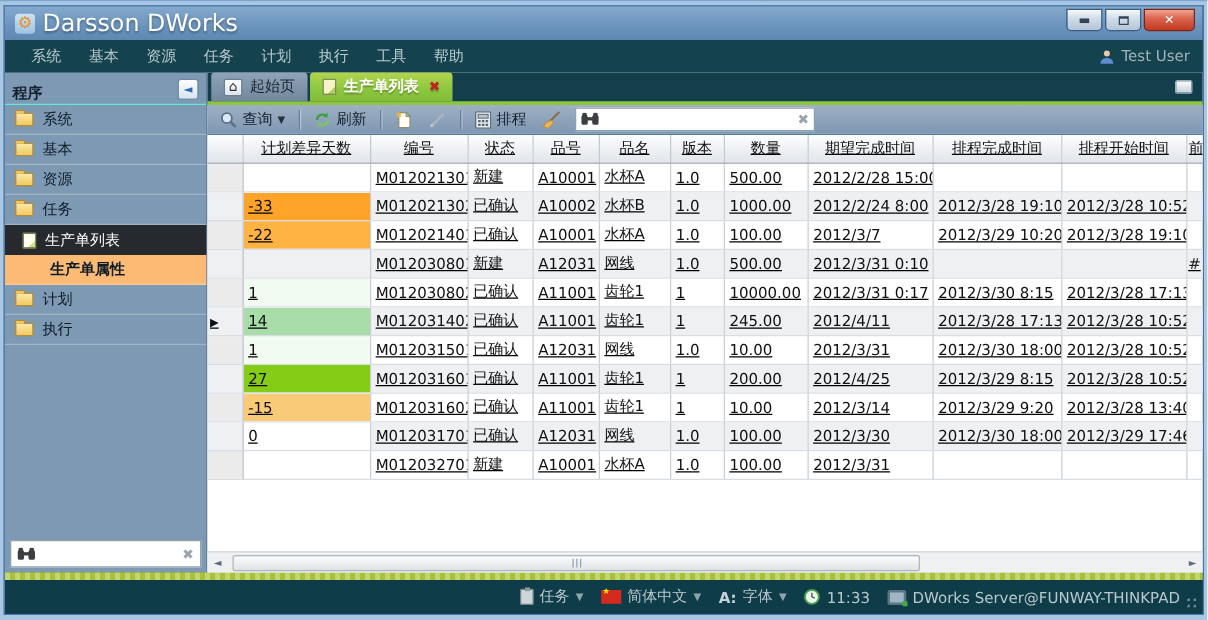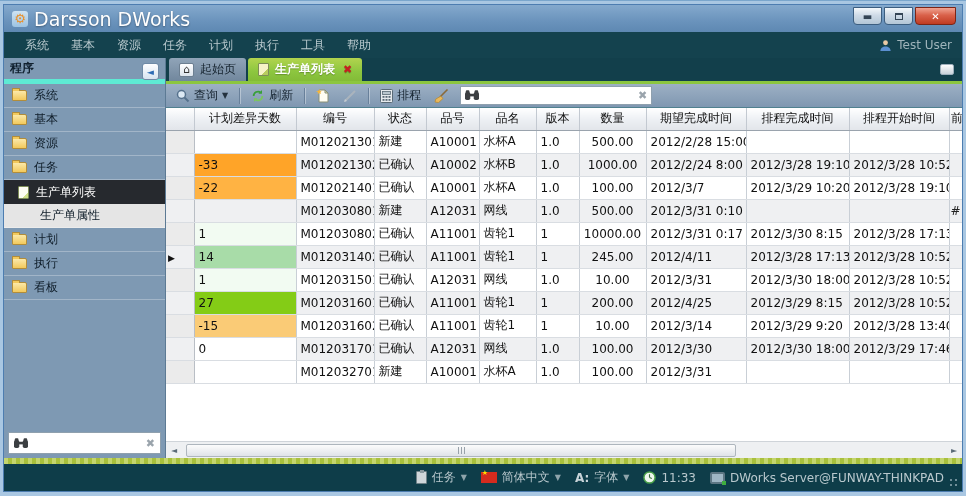--- a/index.html
+++ b/index.html
@@ -31,31 +31,31 @@
              padding:0 10px; color:#b9c9ce; }
   .menu-item { padding:4px 11px; cursor:default; }
   .menu-user { margin-left:auto; display:flex; align-items:center; gap:5px; color:#9fb4bb; }
 
   
   .main { flex:1; display:flex; min-height:0; }
 
   
   .sidebar { width:162px; background:#7e99b3; border-right:1px solid #5c7astad; border-right:1px solid #5c7a94;
              display:flex; flex-direction:column; padding-top:2px; }
-  .side-header { height:24px; display:flex; align-items:flex-start; padding:0 6px;
-                 color:#10202e; border-bottom:5px solid #5eead4; position:relative; }
+  .side-header { height:24px; display:flex; align-items:flex-end; padding:0 6px;
+                 color:#10202e; border-bottom:1px solid #5eead4; position:relative; }
   .side-header .lbl { font-weight:bold; }
   .collapse-btn { position:absolute; right:6px; top:3px; width:17px; height:17px;
                   background:linear-gradient(#fdfeff,#d7e4f0); border:1px solid #6e8aa6;
                   border-radius:3px; color:#2d6cb4; font-size:9px; display:flex;
                   align-items:center; justify-content:center; cursor:pointer; }
   .side-item { height:24px; display:flex; align-items:center; gap:7px; padding:0 8px;
                color:#0e1c28; border-bottom:1px solid rgba(255,255,255,.28); cursor:pointer; }
   .side-item.selected { background:#26292e; color:#fff; border-bottom:none; padding-left:14px; }
-  .side-item.sub { background:#e5e5e5; padding-left:36px; }
+  .side-item.sub { background:#fdba74; padding-left:36px;font-weight:bold; }
   .side-spacer { flex:1; }
   .side-search { margin:0 4px 4px 4px; height:22px; background:#fff; border:1px solid #8fa0ae;
                  display:flex; align-items:center; padding:0 5px; gap:5px; }
   .side-search input { flex:1; border:none; outline:none; font-size:12px; min-width:0; }
 
   
   .folder-ic { width:15px; height:11px; background:linear-gradient(#fbe9a9,#f2c95c);
                border:1px solid #b28d3a; border-radius:1px 2px 1px 1px; position:relative; flex:none; }
   .folder-ic::before { content:""; position:absolute; top:-3px; left:-1px; width:6px; height:2px;
                        background:#f2c95c; border:1px solid #b28d3a; border-bottom:none; border-radius:1px 1px 0 0; }
@@ -86,31 +86,31 @@
   .tb-btn { display:flex; align-items:center; gap:4px; padding:2px 4px; border-radius:2px; cursor:pointer; }
   .tb-sep { width:1px; height:16px; background:#68809a; margin:0 2px; box-shadow:1px 0 0 rgba(255,255,255,.35); }
   .tb-caret { font-size:8px; color:#24323e; }
   .tb-search { width:192px; height:19px; background:#fff; border:1px solid #8fa0ae;
                display:flex; align-items:center; padding:0 4px; gap:4px; margin-left:2px; }
   .tb-search input { flex:1; border:none; outline:none; font-size:12px; min-width:0; }
   .clear-x { color:#9aa4ac; font-weight:bold; font-size:11px; cursor:pointer; }
 
   
   .grid-wrap { flex:1; overflow:hidden; background:#fff; position:relative; }
-  table.grid { border-collapse:collapse; table-layout:fixed; width:799px; }
+  table.grid { border-collapse:collapse; table-layout:fixed; width:799px;text-decoration:underline; }
   .grid th { height:22px; background:linear-gradient(#ffffff,#eceff3 55%,#e2e5ea);
              border-right:1px solid #c3c9d1; border-bottom:1px solid #9aa3ad;
              font-weight:normal; font-size:12px; color:#111; text-align:center;
              overflow:hidden; white-space:nowrap; }
   .grid td { height:23px; border-right:1px solid #c9cfd6; border-bottom:1px solid #d9dde2;
              font-size:12px; color:#111; padding:0 4px; overflow:hidden; white-space:nowrap; }
   .grid tr.alt td { background:#eff0f2; }
   .grid td.rowhead { background:#ebebeb; border-right:1px solid #b9bec5; padding:0 2px; text-align:left; }
   .grid td.diff { }
-  .grid td.qty { text-align:center; }
+  .grid td.qty { text-align:left; }
   .grid td.marker { background:#a9a9a9; color:#222; padding:0 1px; }
   .cur-arrow { font-size:9px; color:#111; }
 
   .hscroll { position:absolute; left:0; bottom:0; height:17px; width:100%;
              background:#eef0f2; border-top:1px solid #cfd4d9; display:flex; align-items:center; }
   .hs-btn { width:16px; height:15px; display:flex; align-items:center; justify-content:center;
             color:#5a6a78; font-size:8px; cursor:pointer; }
   .hs-track { flex:1; height:15px; position:relative; }
   .hs-thumb { position:absolute; left:4px; top:1px; width:72%; height:13px;
               background:linear-gradient(#fcfcfc,#dfe3e7); border:1px solid #aeb6bd; border-radius:2px;
@@ -206,24 +206,20 @@
             <div class="side-item sub">
               <span>生产单属性</span>
             </div>
             <div class="side-item">
               <span class="folder-ic"></span>
               <span>计划</span>
             </div>
             <div class="side-item">
               <span class="folder-ic"></span>
               <span>执行</span>
-            </div>
-            <div class="side-item">
-              <span class="folder-ic"></span>
-              <span>看板</span>
             </div>
           </div>
         <div class="side-spacer"></div>
         <div class="side-search">
           <svg class="binoc" width="14" height="11" viewBox="0 0 16 12">
             <rect x="0" y="2" width="6" height="9" rx="2" fill="#3c3f42"></rect>
             <rect x="10" y="2" width="6" height="9" rx="2" fill="#3c3f42"></rect>
             <rect x="5" y="4" width="6" height="3" fill="#3c3f42"></rect>
             <rect x="1" y="0" width="4" height="4" rx="1" fill="#3c3f42"></rect>
             <rect x="11" y="0" width="4" height="4" rx="1" fill="#3c3f42"></rect>

